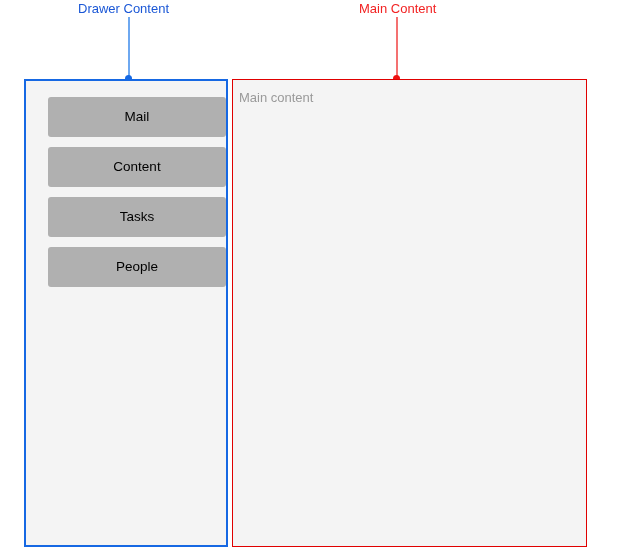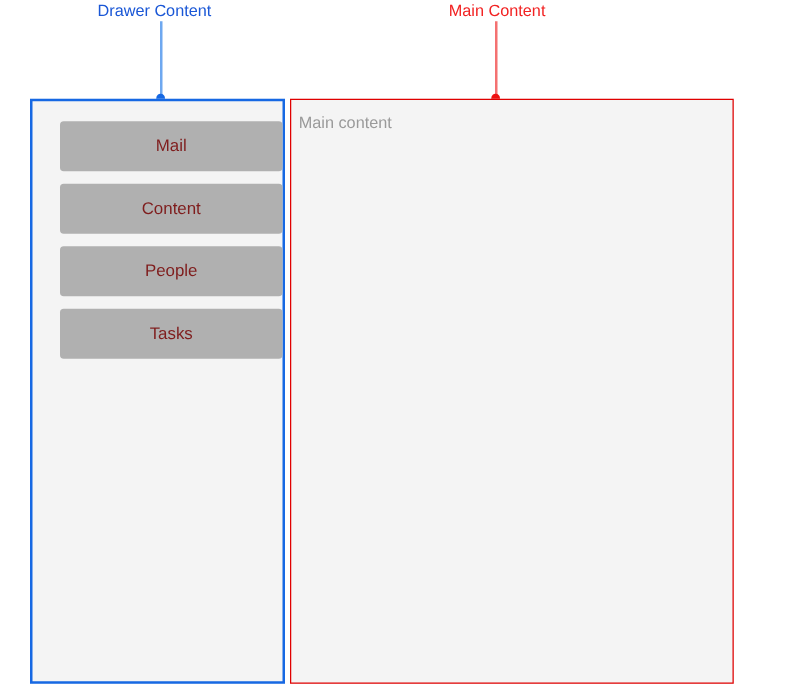--- a/index.html
+++ b/index.html
@@ -118,21 +118,21 @@
   }
   .nav-button {
     display: block;
     width: 178px;
     height: 40px;
     margin: 0 0 10px 0;
     padding: 0;
     border: none;
     border-radius: 3px;
     background: #b0b0b0;
-    color: #7f1d1d;
+    color: #000000;
     font-family: "Liberation Sans", sans-serif;
     font-size: 13.5px;
     line-height: 40px;
     text-align: center;
     cursor: pointer;
   }
   .nav-button:last-child {
     margin-bottom: 0;
   }
 </style>
@@ -146,22 +146,22 @@
   <div class="callout-dot" id="drawer-callout-dot"></div>
 
   <div class="callout-label" id="main-callout-label">Main Content</div>
   <div class="callout-line" id="main-callout-line"></div>
   <div class="callout-dot" id="main-callout-dot"></div>
 
   <div id="drawer-panel">
     <div id="drawer-nav">
       <button class="nav-button">Mail</button>
       <button class="nav-button">Content</button>
+      <button class="nav-button">Tasks</button>
       <button class="nav-button">People</button>
-      <button class="nav-button">Tasks</button>
     </div>
   </div>
 
   <div id="main-panel">
     <div id="main-content-placeholder">Main content</div>
   </div>
 
 </div>
 
 </body></html>

